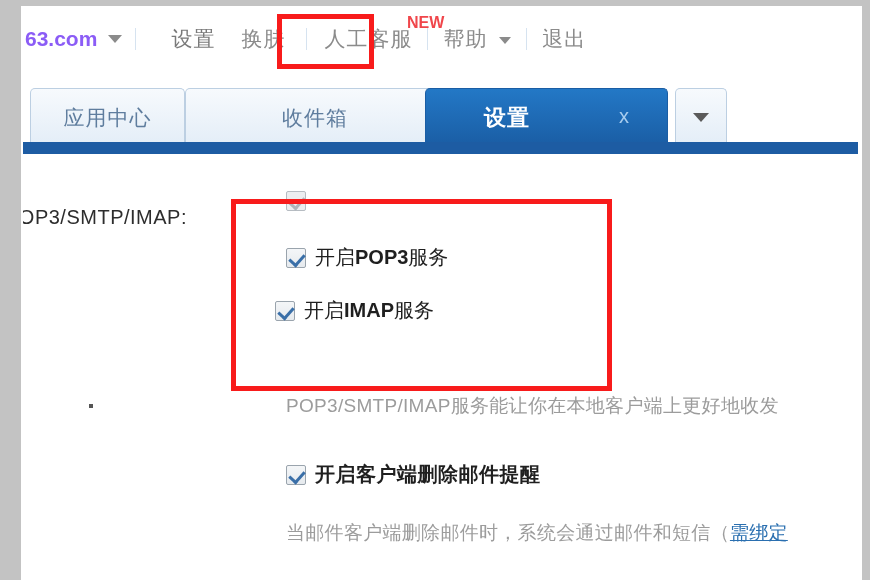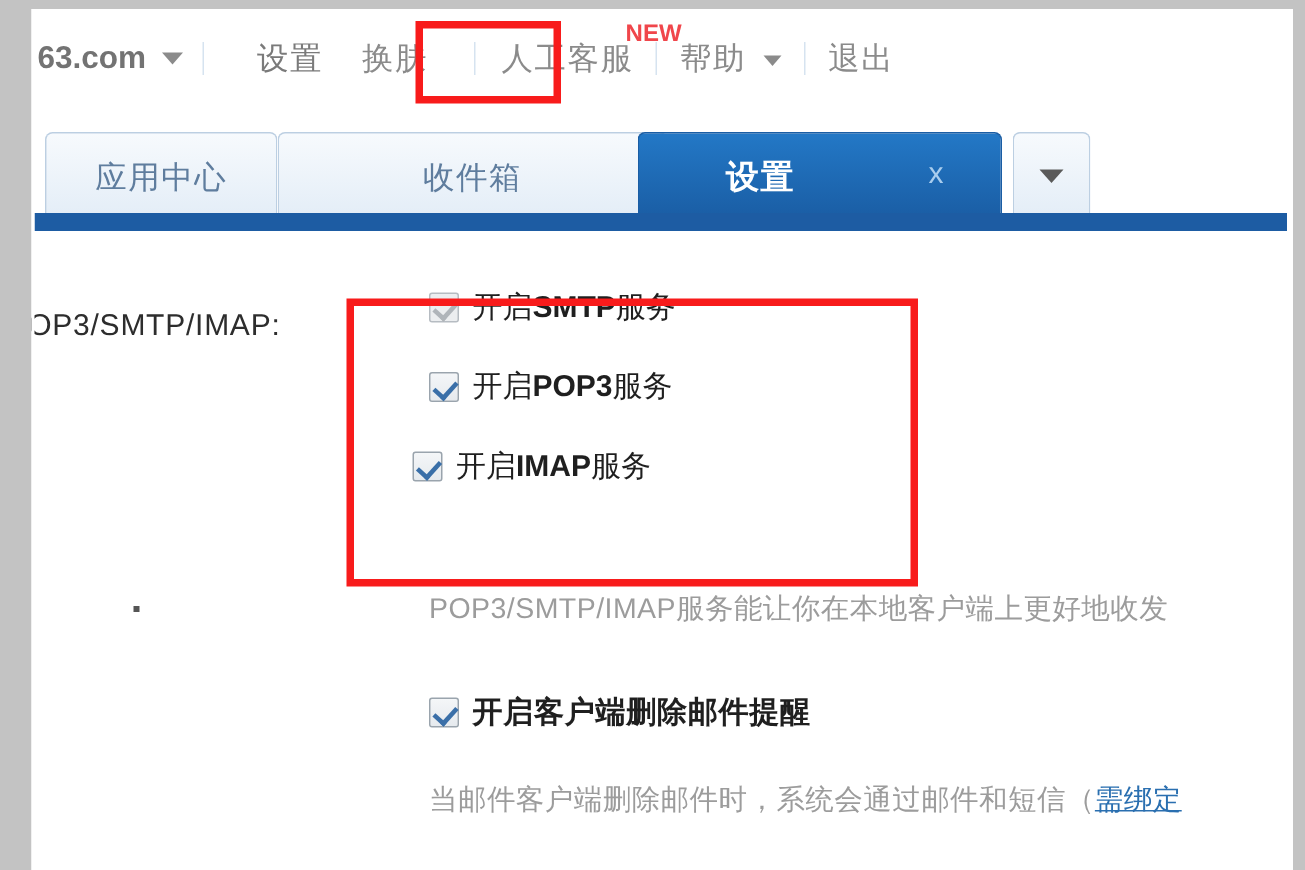--- a/index.html
+++ b/index.html
@@ -69,21 +69,21 @@
     position: absolute;
     left: 0; top: 14px;
     height: 38px;
     display: flex;
     align-items: center;
     white-space: nowrap;
   }
   .acct {
     font-size: 21px;
     font-weight: bold;
-    color: #737373;
+    color: #8b5cf6;
     letter-spacing: 0px;
     margin-left: 2px;
   }
   .caret-dark {
     display: inline-block;
     margin-left: 11px;
     width: 0; height: 0;
     border-left: 7px solid transparent;
     border-right: 7px solid transparent;
     border-top: 8px solid #8b8b8b;
@@ -143,21 +143,21 @@
     font-size: 21px;
     color: #8b8b8b;
     letter-spacing: 1px;
     position: relative;
     padding: 0 2px;
   }
   .navitem.settings {
     color: #7a7a7a;
     margin: 0 22px 0 20px;
   }
-  .navitem.skin { margin-right: 16px; }
+  .navitem.skin { margin-right: 6px; }
   .navitem.service { position: relative; margin-left: 2px; }
   .sup-new {
     position: absolute;
     top: -11px;
     right: -30px;
     font-size: 16px;
     font-weight: bold;
     color: #f0464b;
     letter-spacing: 0px;
   }
@@ -398,21 +398,20 @@
     </div>
   </div>
   <div class="blue-bar"></div>
 
   <div class="content">
 
     <div class="row-label label-pop">POP3/SMTP/IMAP:</div>
 
     <div class="checkrow row-smtp">
       <span class="cb disabled"></span>
-      <span class="cb-label"><span>开启</span><b>SMTP</b><span>服务</span></span>
     </div>
 
     <div class="checkrow row-pop3">
       <span class="cb"></span>
       <span class="cb-label"><span>开启</span><b>POP3</b><span>服务</span></span>
     </div>
 
     <div class="checkrow row-imap">
       <span class="cb"></span>
       <span class="cb-label"><span>开启</span><b>IMAP</b><span>服务</span></span>

